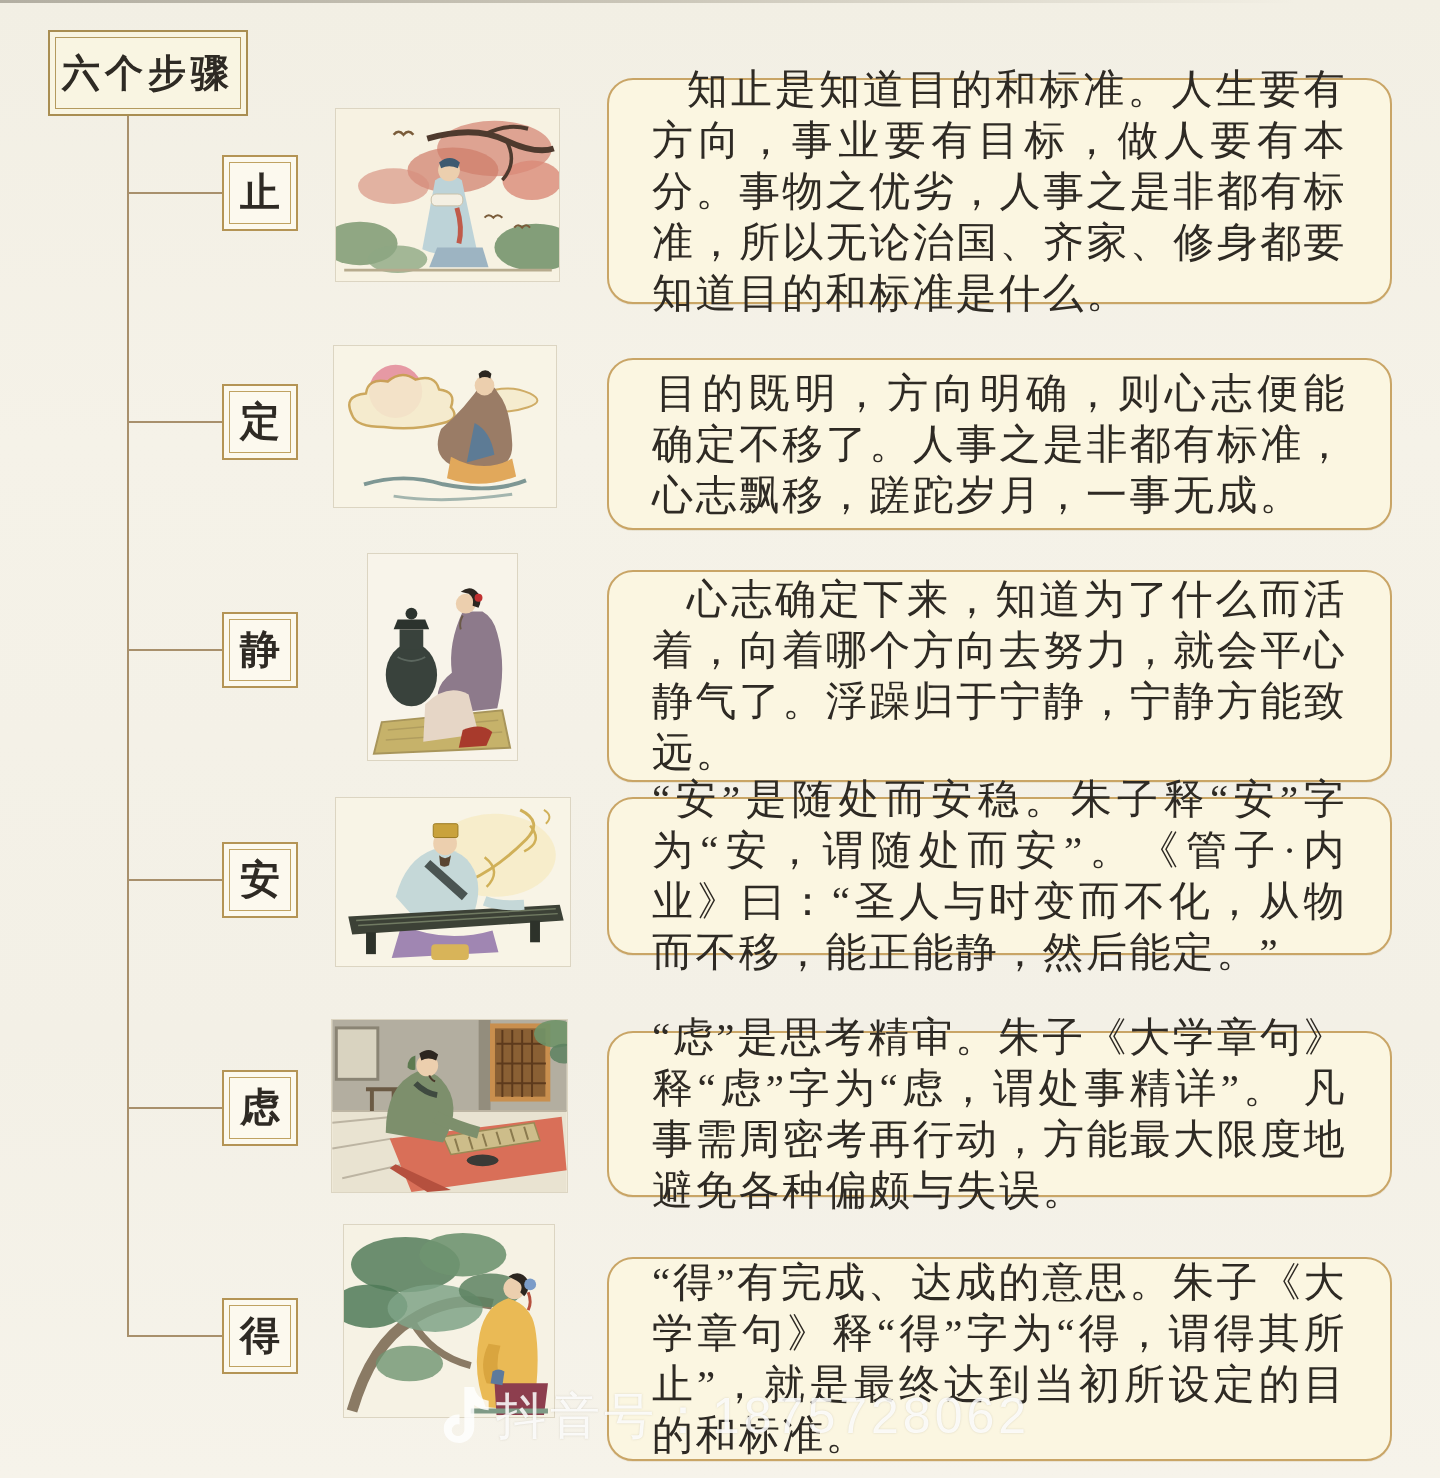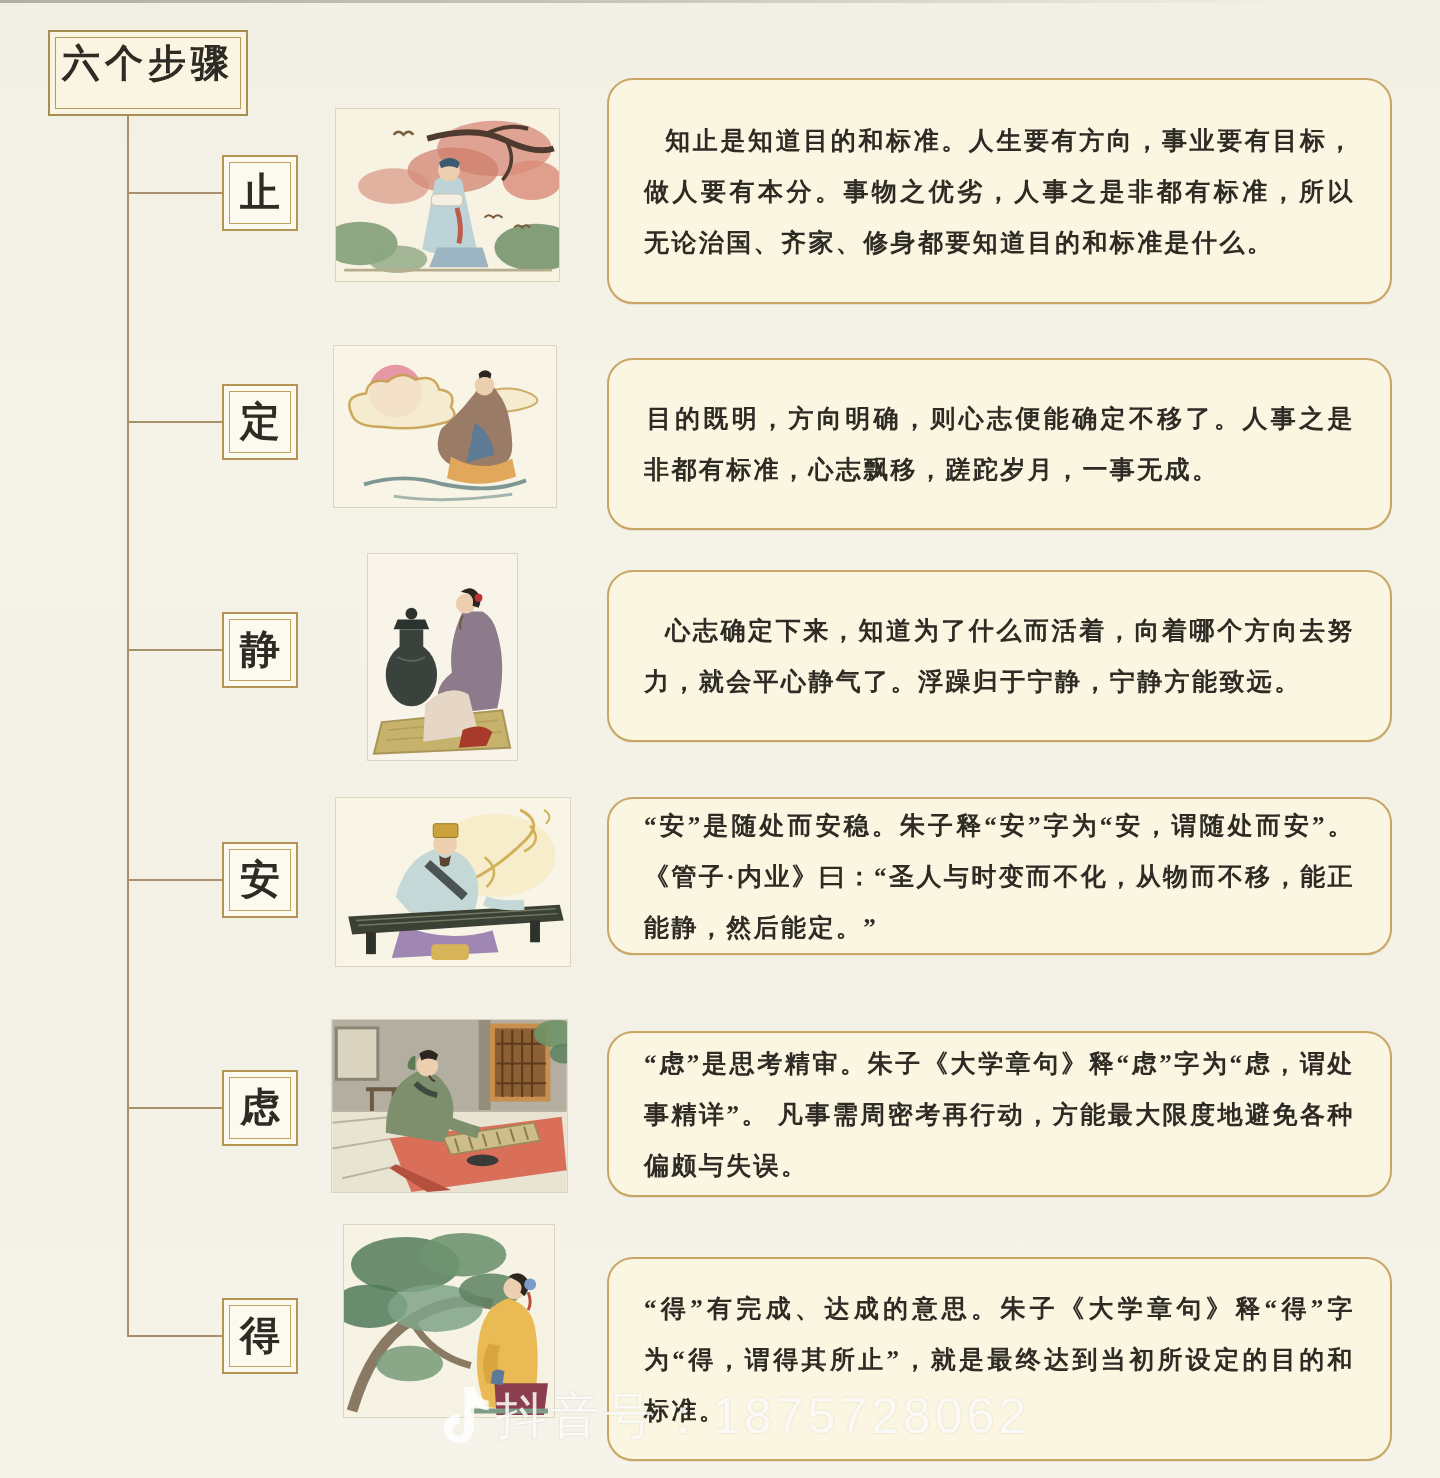--- a/index.html
+++ b/index.html
@@ -16,21 +16,21 @@
     background:linear-gradient(90deg,#7f7a6c 0%,#aaa494 45%,rgba(170,164,148,0) 90%);
     opacity:.55;
   }
   
   .title-box{
     position:absolute;left:48px;top:30px;width:200px;height:86px;
     border:2px solid #a98e52;background:#f9f5e2;box-sizing:border-box;
   }
   .title-inner{
     position:absolute;inset:5px;border:1px solid #b49a5e;
-    display:flex;align-items:flex-start;justify-content:center;
+    display:flex;align-items:center;justify-content:center;
   }
   .title-inner span{font-size:38px;font-weight:600;letter-spacing:5px;}
   
   .trunk{position:absolute;left:127px;top:116px;width:2px;height:1221px;background:#a8906c;}
   .branch{position:absolute;left:128px;height:2px;width:94px;background:#a8906c;}
   
   .step-box{
     position:absolute;left:222px;width:76px;height:76px;
     border:2px solid #b49455;background:#fcf9ee;box-sizing:border-box;
   }
@@ -44,21 +44,21 @@
   .illus svg{display:block;width:100%;height:100%;}
   
   .bubble{
     position:absolute;left:607px;width:785px;
     border:2px solid #c9a566;border-radius:26px;background:#fbf6e1;
     box-sizing:border-box;display:flex;align-items:center;
     padding:0 27px;
     box-shadow:0 1px 0 rgba(170,140,80,.15);
   }
   .bubble p{
-    margin:8px;font-size:25px;line-height:51px;font-weight:700;
+    margin:16px;font-size:41px;line-height:51px;font-weight:400;
     letter-spacing:2.4px;text-align:justify;
   }
   .indent1 p{text-indent:.85em;}
   .indent0 p{text-indent:.1em;}
   
   .watermark{
     position:absolute;left:442px;top:1383px;
     display:flex;align-items:center;gap:2px;
     color:rgba(255,255,255,.85);
     font-family:"Liberation Sans","DejaVu Sans",sans-serif;
@@ -251,21 +251,21 @@
       <path d="M128 188 H206" stroke="#7f9a86" stroke-width="5"></path>
     </svg>
   </figure>
 
   <div class="bubble indent1" style="top:78px;height:226px;">
     <p>知止是知道目的和标准。人生要有方向，事业要有目标，做人要有本分。事物之优劣，人事之是非都有标准，所以无论治国、齐家、修身都要知道目的和标准是什么。</p>
   </div>
   <div class="bubble indent0" style="top:358px;height:172px;">
     <p>目的既明，方向明确，则心志便能确定不移了。人事之是非都有标准，心志飘移，蹉跎岁月，一事无成。</p>
   </div>
-  <div class="bubble indent1" style="top:570px;height:172px;">
+  <div class="bubble indent1" style="top:570px;height:212px;">
     <p>心志确定下来，知道为了什么而活着，向着哪个方向去努力，就会平心静气了。浮躁归于宁静，宁静方能致远。</p>
   </div>
   <div class="bubble" style="top:797px;height:158px;">
     <p>“安”是随处而安稳。朱子释“安”字为“安，谓随处而安”。《管子·内业》曰：“圣人与时变而不化，从物而不移，能正能静，然后能定。”</p>
   </div>
   <div class="bubble" style="top:1031px;height:166px;">
     <p>“虑”是思考精审。朱子《大学章句》释“虑”字为“虑，谓处事精详”。 凡事需周密考再行动，方能最大限度地避免各种偏颇与失误。</p>
   </div>
   <div class="bubble" style="top:1257px;height:204px;">
     <p>“得”有完成、达成的意思。朱子《大学章句》释“得”字为“得，谓得其所止”，就是最终达到当初所设定的目的和标准。</p>

